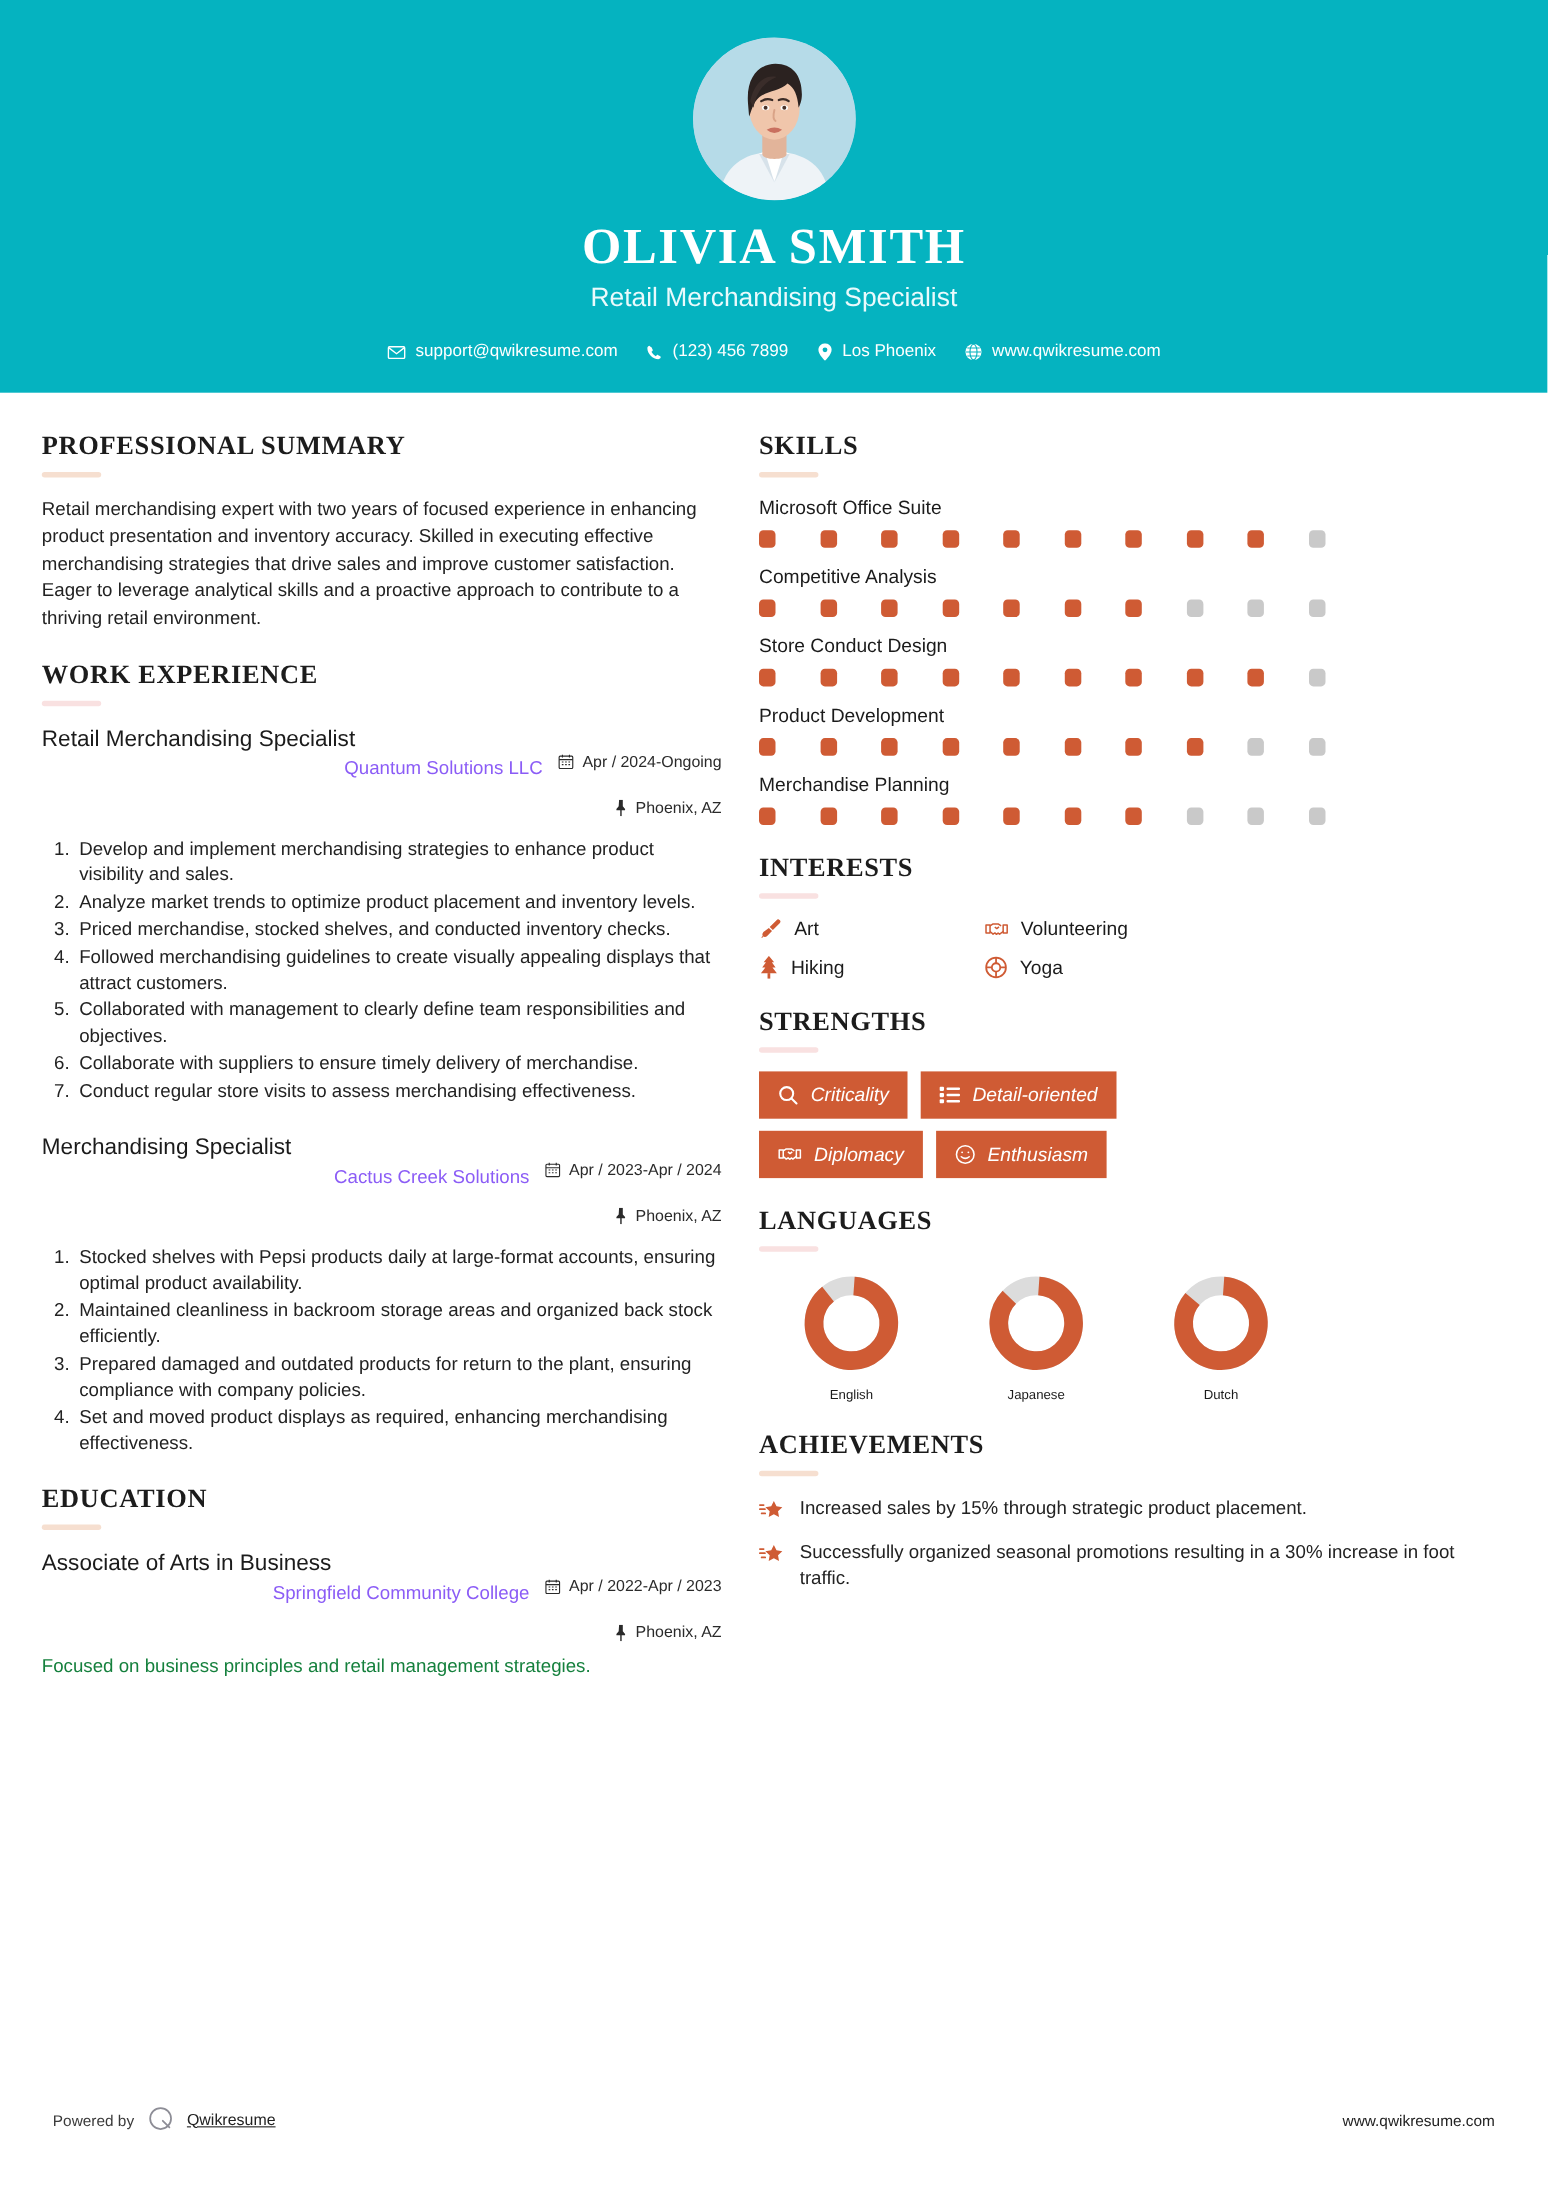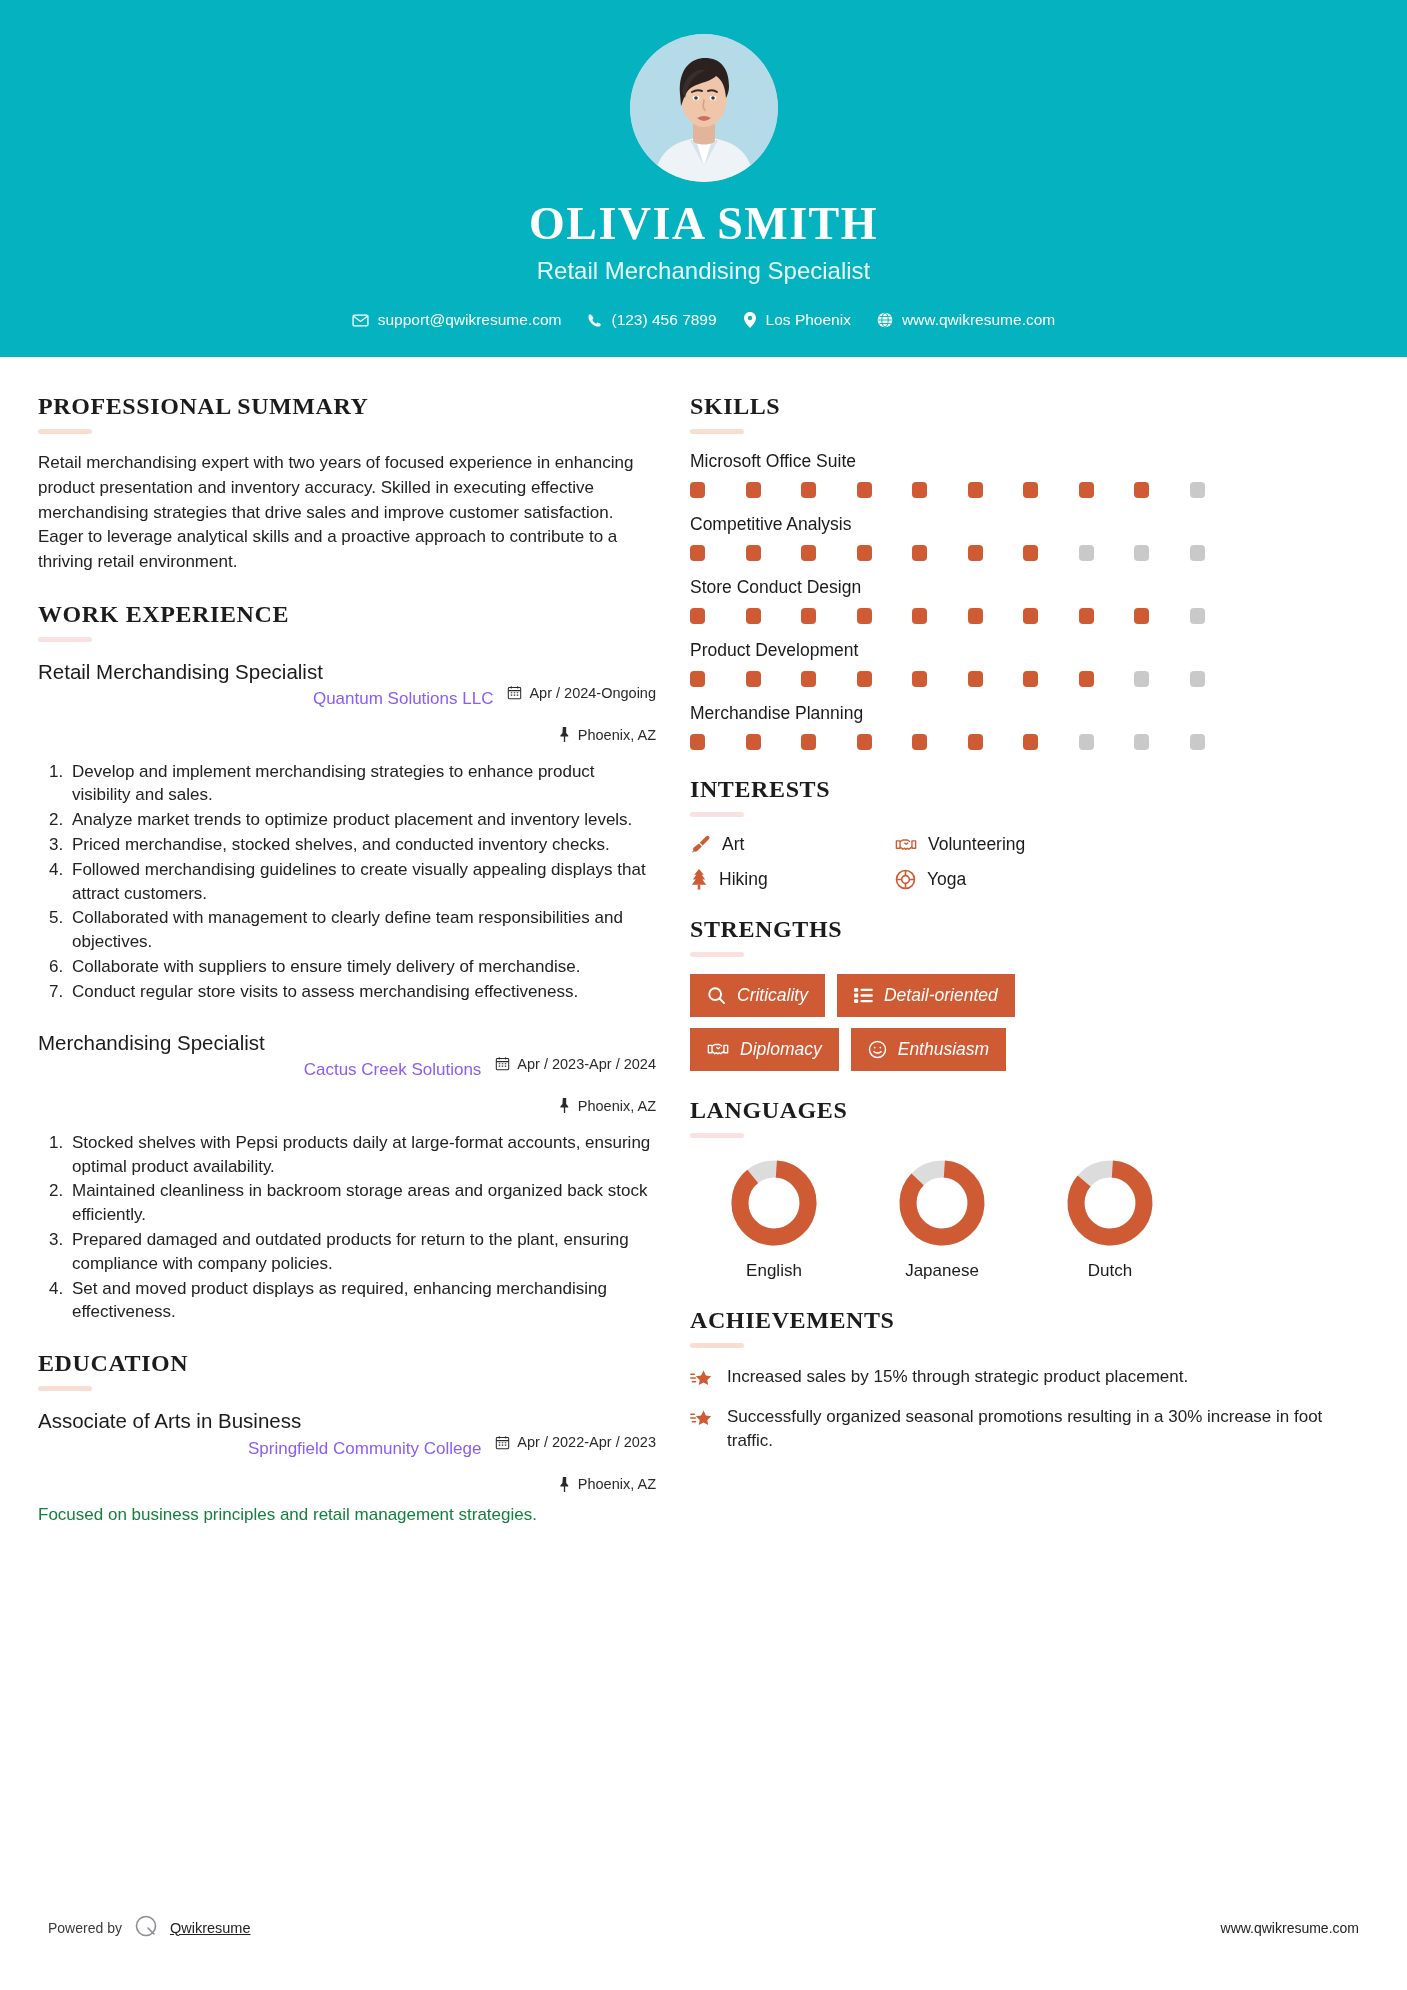--- a/index.html
+++ b/index.html
@@ -202,21 +202,21 @@
     display: flex;
     gap: 0;
     margin-top: 6px;
   }
   .lang-item {
     width: 168px;
     text-align: center;
   }
   .lang-donut { margin: 0 auto; display: block; }
   .lang-label {
-    font-size: 17px;
+    font-size: 12px;
     color: #1b1b1b;
     margin-top: 10px;
   }
 
   
   .ach-item {
     display: flex;
     gap: 13px;
     margin-bottom: 15px;
     align-items: flex-start;

